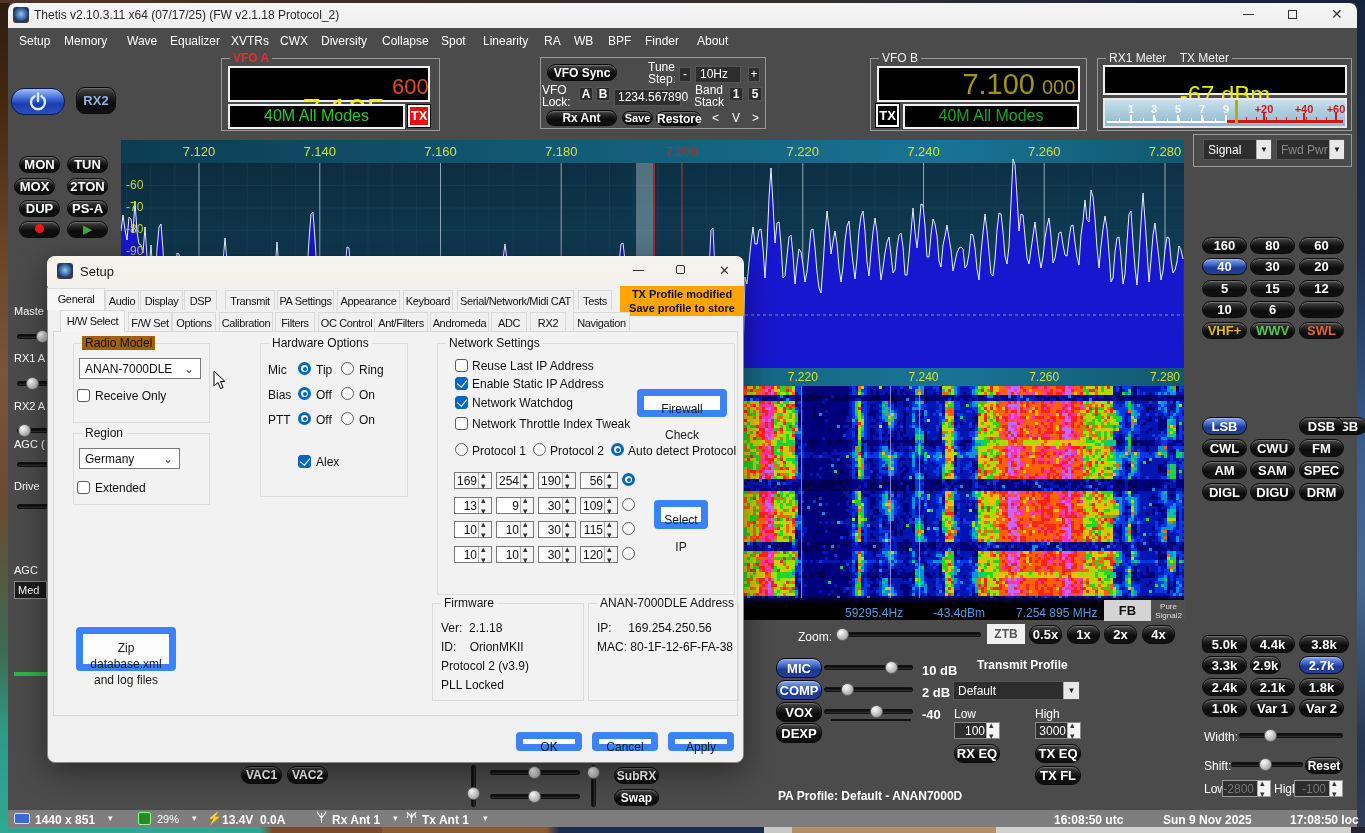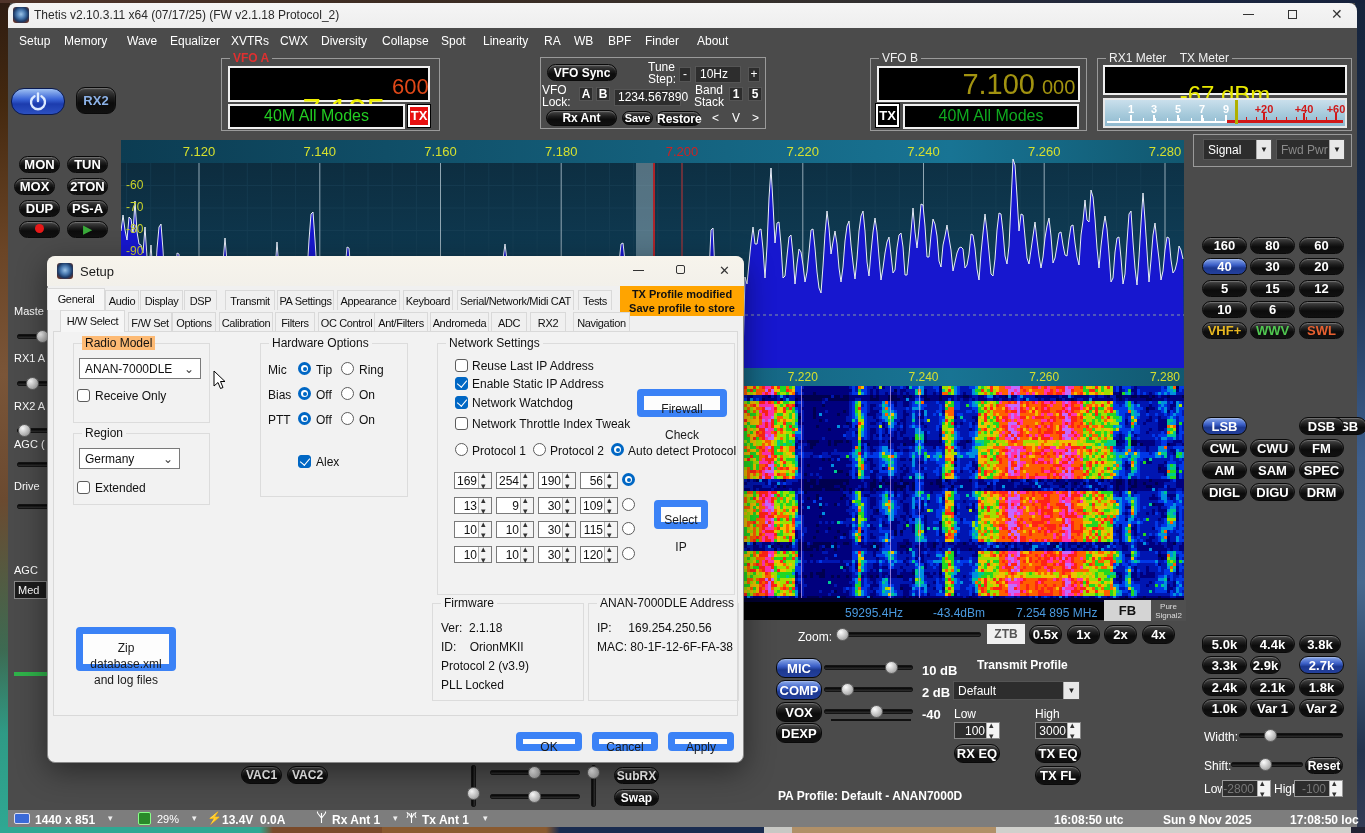--- a/index.html
+++ b/index.html
@@ -398,21 +398,21 @@
 <div class="pill" style="left:1250px;top:439px;width:45px;height:18px;line-height:17px;font-size:13px;">CWU</div>
 <div class="pill" style="left:1299px;top:439px;width:45px;height:18px;line-height:17px;font-size:13px;">FM</div>
 <div class="pill" style="left:1202px;top:461px;width:45px;height:18px;line-height:17px;font-size:13px;">AM</div>
 <div class="pill" style="left:1250px;top:461px;width:45px;height:18px;line-height:17px;font-size:13px;">SAM</div>
 <div class="pill" style="left:1299px;top:461px;width:45px;height:18px;line-height:17px;font-size:13px;">SPEC</div>
 <div class="pill" style="left:1202px;top:483px;width:45px;height:18px;line-height:17px;font-size:13px;">DIGL</div>
 <div class="pill" style="left:1250px;top:483px;width:45px;height:18px;line-height:17px;font-size:13px;">DIGU</div>
 <div class="pill" style="left:1299px;top:483px;width:45px;height:18px;line-height:17px;font-size:13px;">DRM</div>
 <div class="pill" style="left:1202px;top:635px;width:45px;height:18px;line-height:17px;font-size:13px;border-radius:6px;">5.0k</div>
 <div class="pill" style="left:1250px;top:635px;width:45px;height:18px;line-height:17px;font-size:13px;">4.4k</div>
-<div class="pill" style="left:1299px;top:635px;width:42px;height:18px;line-height:17px;font-size:13px;border-radius:9px;">3.8k</div>
+<div class="pill" style="left:1299px;top:635px;width:50px;height:18px;line-height:17px;font-size:13px;border-radius:9px;">3.8k</div>
 <div class="pill" style="left:1202px;top:656px;width:45px;height:18px;line-height:17px;font-size:13px;">3.3k</div>
 <div class="pill" style="left:1250px;top:656px;width:31px;height:18px;line-height:17px;font-size:13px;">2.9k</div>
 <div class="pill blue" style="left:1299px;top:656px;width:45px;height:18px;line-height:17px;font-size:13px;">2.7k</div>
 <div class="pill" style="left:1202px;top:678px;width:45px;height:18px;line-height:17px;font-size:13px;">2.4k</div>
 <div class="pill" style="left:1250px;top:678px;width:45px;height:18px;line-height:17px;font-size:13px;">2.1k</div>
 <div class="pill" style="left:1299px;top:678px;width:45px;height:18px;line-height:17px;font-size:13px;">1.8k</div>
 <div class="pill" style="left:1202px;top:699px;width:45px;height:18px;line-height:17px;font-size:13px;">1.0k</div>
 <div class="pill" style="left:1250px;top:699px;width:45px;height:18px;line-height:17px;font-size:13px;">Var 1</div>
 <div class="pill" style="left:1299px;top:699px;width:45px;height:18px;line-height:17px;font-size:13px;">Var 2</div>
 <div class="lbl" style="left:1204px;top:730px;">Width:</div>
@@ -479,21 +479,21 @@
 <div class="tab" style="left:219px;top:312px;width:54px;">Calibration</div>
 <div class="tab" style="left:275px;top:312px;width:40px;">Filters</div>
 <div class="tab" style="left:318px;top:312px;width:57px;">OC Control</div>
 <div class="tab" style="left:374px;top:312px;width:54px;">Ant/Filters</div>
 <div class="tab" style="left:430px;top:312px;width:59px;">Andromeda</div>
 <div class="tab" style="left:491px;top:312px;width:36px;">ADC</div>
 <div class="tab" style="left:530px;top:312px;width:36px;">RX2</div>
 <div class="tab" style="left:573px;top:312px;width:57px;">Navigation</div>
 <div class="abs" style="left:53px;top:331px;width:685px;height:385px;background:#f2f2f2;border:1px solid #d9d9d9;"></div>
 <div class="grp" style="left:73px;top:343px;width:137px;height:80px;border-color:#dcdcdc;">
-    <span style="color:#111;background:#fdba74;">Radio Model</span>
+    <span style="color:#111;background:#a16207;">Radio Model</span>
   </div>
 <div class="abs" style="left:79px;top:358px;width:122px;height:21px;background:#fff;border:1px solid #7a7a7a;font-size:12px;color:#111;padding:3px 0 0 5px;">ANAN-7000DLE<span style="position:absolute;right:6px;top:3px;color:#444;">⌄</span></div>
 <div class="cb" style="left:77px;top:389px;"></div>
 <div class="ck12" style="left:95px;top:389px;">Receive Only</div>
 <div class="grp" style="left:73px;top:433px;width:137px;height:72px;border-color:#dcdcdc;">
     <span style="color:#111;background:#f2f2f2;">Region</span>
   </div>
 <div class="abs" style="left:79px;top:448px;width:101px;height:21px;background:#fff;border:1px solid #7a7a7a;font-size:12px;color:#111;padding:3px 0 0 5px;">Germany<span style="position:absolute;right:6px;top:3px;color:#444;">⌄</span></div>
 <div class="cb" style="left:77px;top:481px;"></div>
 <div class="ck12" style="left:95px;top:481px;">Extended</div>

